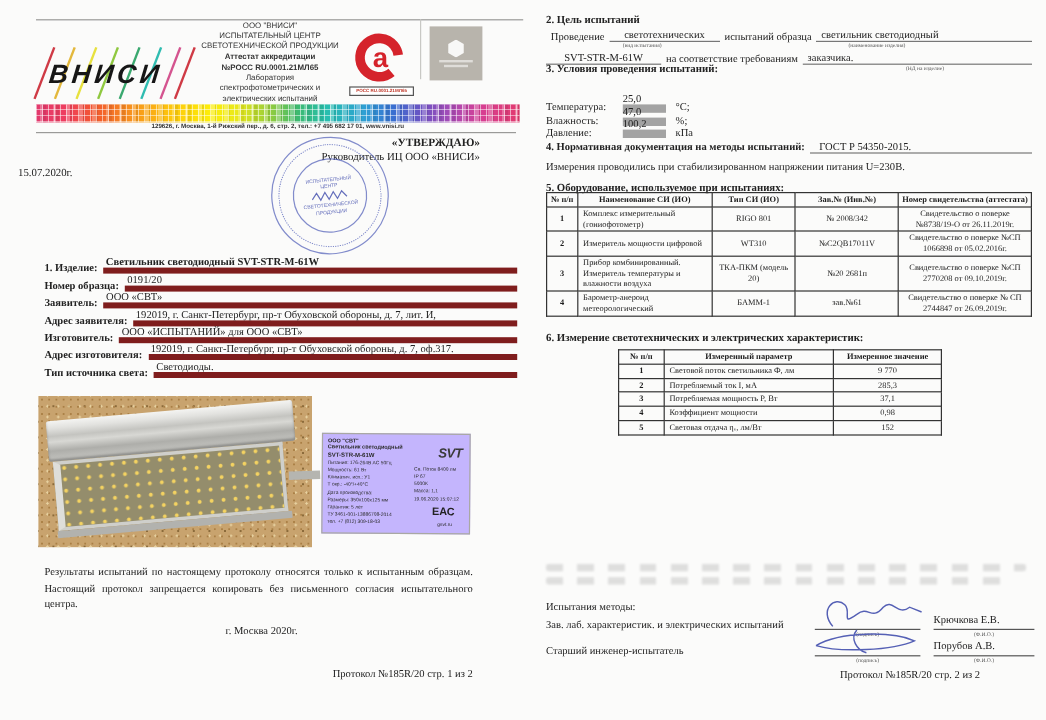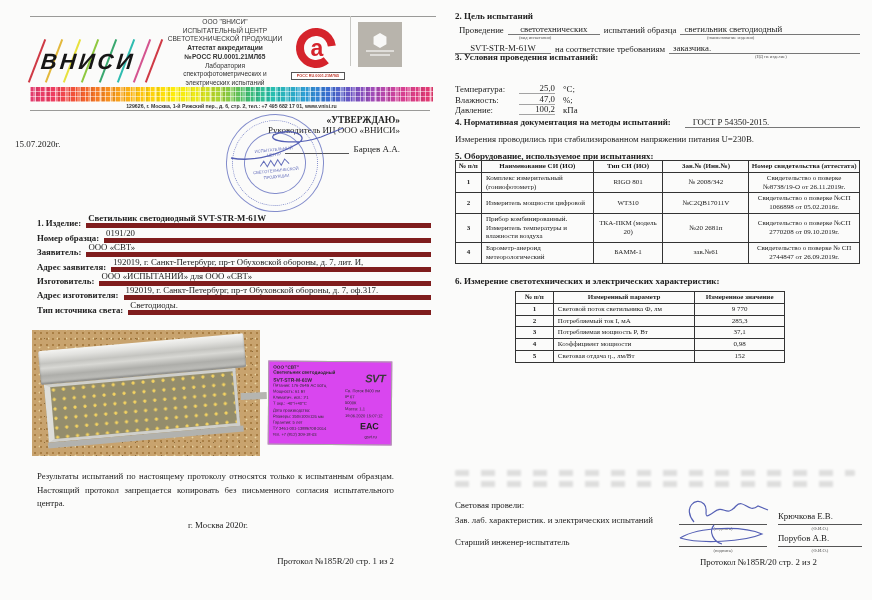--- a/index.html
+++ b/index.html
@@ -61,21 +61,21 @@
     background-size:6px 6px,9px 9px,13px 13px;background-position:0 0,3px 4px,6px 2px}
   .lum{position:absolute;left:10px;top:12px;width:206px;height:100px;transform:rotate(-5deg)}
   .lum .top{position:absolute;left:0;top:0;width:100%;height:34px;border-radius:2px;
     background:linear-gradient(180deg,#f4f4f2 0%,#e2e2df 18%,#c4c4c0 38%,#d8d8d4 52%,#aeaeaa 74%,#c6c6c2 100%);
     box-shadow:inset 0 -2px 2px rgba(0,0,0,.28)}
   .lum .face{position:absolute;left:3px;top:34px;width:192px;height:58px;background-color:#948d6c;
     background-image:radial-gradient(circle at 3px 3px,#f4d361 1.2px,rgba(0,0,0,0) 2px);
     background-size:10px 9.5px;border:3px solid #cfcfcb;border-left:6px solid #dededa}
   .lum .bot{position:absolute;left:2px;top:92px;width:196px;height:6px;background:#b2b2ae}
   .lum .arm{position:absolute;right:-18px;top:60px;width:26px;height:7px;background:#b5b5b0;transform:rotate(3deg)}
-  .card{position:absolute;left:236px;top:31px;width:124px;height:84px;background:#d946ef;
+  .card{position:absolute;left:236px;top:31px;width:124px;height:84px;background:#c4b5fd;
         border:1px solid #a9a8a3;padding:3px 4px;transform:rotate(.4deg);
         font-family:"Liberation Sans","DejaVu Sans",sans-serif;color:#2b2b2b}
   .card .t1{font-size:4.6px;font-weight:bold}
   .card .t3{font-size:5px;font-weight:bold;margin-top:2px}
   .spec{font-size:4.1px;line-height:1.5;width:72px}
   .clogo{position:absolute;right:6px;top:10px;font-size:11px;font-weight:bold;font-style:italic;
          letter-spacing:-.5px;color:#3a3a3a}
   .rcol{position:absolute;right:4px;top:26px;width:42px;font-size:4.1px;line-height:1.5}
   .eac{position:absolute;right:12px;bottom:13px;font-size:9px;font-weight:bold;letter-spacing:0;color:#222}
   .site{position:absolute;right:14px;bottom:5px;font-size:4.1px}
@@ -85,24 +85,24 @@
   
   .h2x{left:19px;font-size:9px;font-weight:bold}
   .s2{left:19px;top:24px;width:405px;font-size:8.8px}
   .s2 .r{display:flex;align-items:flex-end}
   .s2 .w{margin:0 4px;white-space:pre}
   .bl-f1{width:92px;text-align:center;border-bottom:1px solid #777}
   .bl-fx{flex:1;border-bottom:1px solid #777;padding-left:4px}
   .bl-f3{width:96px;text-align:center;border-bottom:1px solid #777}
   .crow{display:flex;align-items:flex-end;height:10.3px;font-size:8.8px}
   .clbl{width:64px}
-  .cval{width:36px;text-align:right;border-bottom:1px solid #a3a3a3}
+  .cval{width:36px;text-align:left;border-bottom:7px solid #a3a3a3}
   .cunit{margin-left:8px}
   .s4row{left:19px;top:117px;width:405px;display:flex;align-items:flex-start;font-size:8.8px}
-  .s4row .v{flex:1;border-bottom:1px solid #777;margin-left:14px;padding-left:8px}
+  .s4row .v{flex:1;border-bottom:1px solid #777;margin-left:4px;padding-left:8px}
   .plain{font-size:8.8px}
   table{border-collapse:collapse;color:#1c1c1c}
   .tb{border:1.5px solid #333}
   .tb th,.tb td{border:1px solid #333;padding:1px 2px;vertical-align:middle;font-size:7px;line-height:1.25}
   .tb th{font-weight:bold;text-align:center}
   td.c{text-align:center}
   td.l{text-align:left;padding-left:4px}
   .ghost{position:absolute;height:6px;border-radius:2px;filter:blur(1px);
     background:repeating-linear-gradient(90deg, rgba(150,150,150,.28) 0 14px, rgba(150,150,150,0) 14px 26px)}
   .sigline{border-bottom:1px solid #555}
@@ -153,27 +153,20 @@
   </div>
 
   <div class="abs mosaic"></div>
   <div class="abs addr sans">129626, г. Москва, 1-й Рижский пер., д. 6, стр. 2, тел.: +7 495 682 17 01, www.vnisi.ru</div>
   <div class="abs rule" style="left:30px;top:110px;width:400px"></div>
 
   <div class="abs" style="left:15px;top:139px;font-size:9px">15.07.2020г.</div>
   <div class="abs approve">
     <div class="b" style="font-size:9.4px">«УТВЕРЖДАЮ»</div>
     <div>Руководитель ИЦ ООО «ВНИСИ»</div>
-    <div class="apr-row">
-      <svg class="apr-svg" width="120" height="42" viewBox="0 0 120 42">
-        <path d="M6 36 C 32 41, 58 30, 72 22 C 88 13, 62 5, 49 13 C 41 19, 70 24, 96 15 L 118 6" stroke="#5560b5" fill="none" stroke-width="1.3"></path>
-      </svg>
-      <span class="apr-line"></span>
-      <span>Барцев А.А.</span>
-    </div>
   </div>
 
   <div class="abs stamp">
     <div class="r2"></div>
     <div class="r3"></div>
     <div class="ctx">
       <div>ИСПЫТАТЕЛЬНЫЙ</div>
       <div>ЦЕНТР</div>
       <svg width="34" height="10" viewBox="0 0 34 10">
         <path d="M2 7 L6 2 L9 8 L13 2 L16 8 L20 2 L23 8 L27 2 L31 7" stroke="#5560b5" fill="none" stroke-width="1"></path>
@@ -385,21 +378,21 @@
       <td class="c b">5</td>
       <td class="l">Световая отдача ηᵥ, лм/Вт</td>
       <td class="c">152</td>
     </tr>
   </tbody>
     </table>
 
   <div class="ghost" style="left:19px;top:470px;width:400px"></div>
   <div class="ghost" style="left:19px;top:481px;width:380px"></div>
 
-  <div class="abs plain" style="left:19px;top:500px">Световая провели:</div>
+  <div class="abs plain" style="left:19px;top:500px">Испытания методы:</div>
   <div class="abs plain" style="left:19px;top:515px">Зав. лаб. характеристик. и электрических испытаний</div>
   <div class="abs plain" style="left:19px;top:537px">Старший инженер-испытатель</div>
 
   <svg class="abs" style="left:238px;top:494px" width="98" height="32" viewBox="0 0 98 32">
     <path d="M20 28 C 8 14, 22 2, 30 10 C 36 16, 26 28, 40 18 C 50 10, 52 24, 62 12 C 70 4, 74 20, 84 12 L 94 16" stroke="#5560b5" fill="none" stroke-width="1.2"></path>
   </svg>
   <div class="abs sigline" style="left:243px;top:524px;width:88px"></div>
   <div class="abs fio" style="left:243px;top:526px;width:88px">(подпись)</div>
 
   <svg class="abs" style="left:238px;top:522px" width="98" height="26" viewBox="0 0 98 26">

